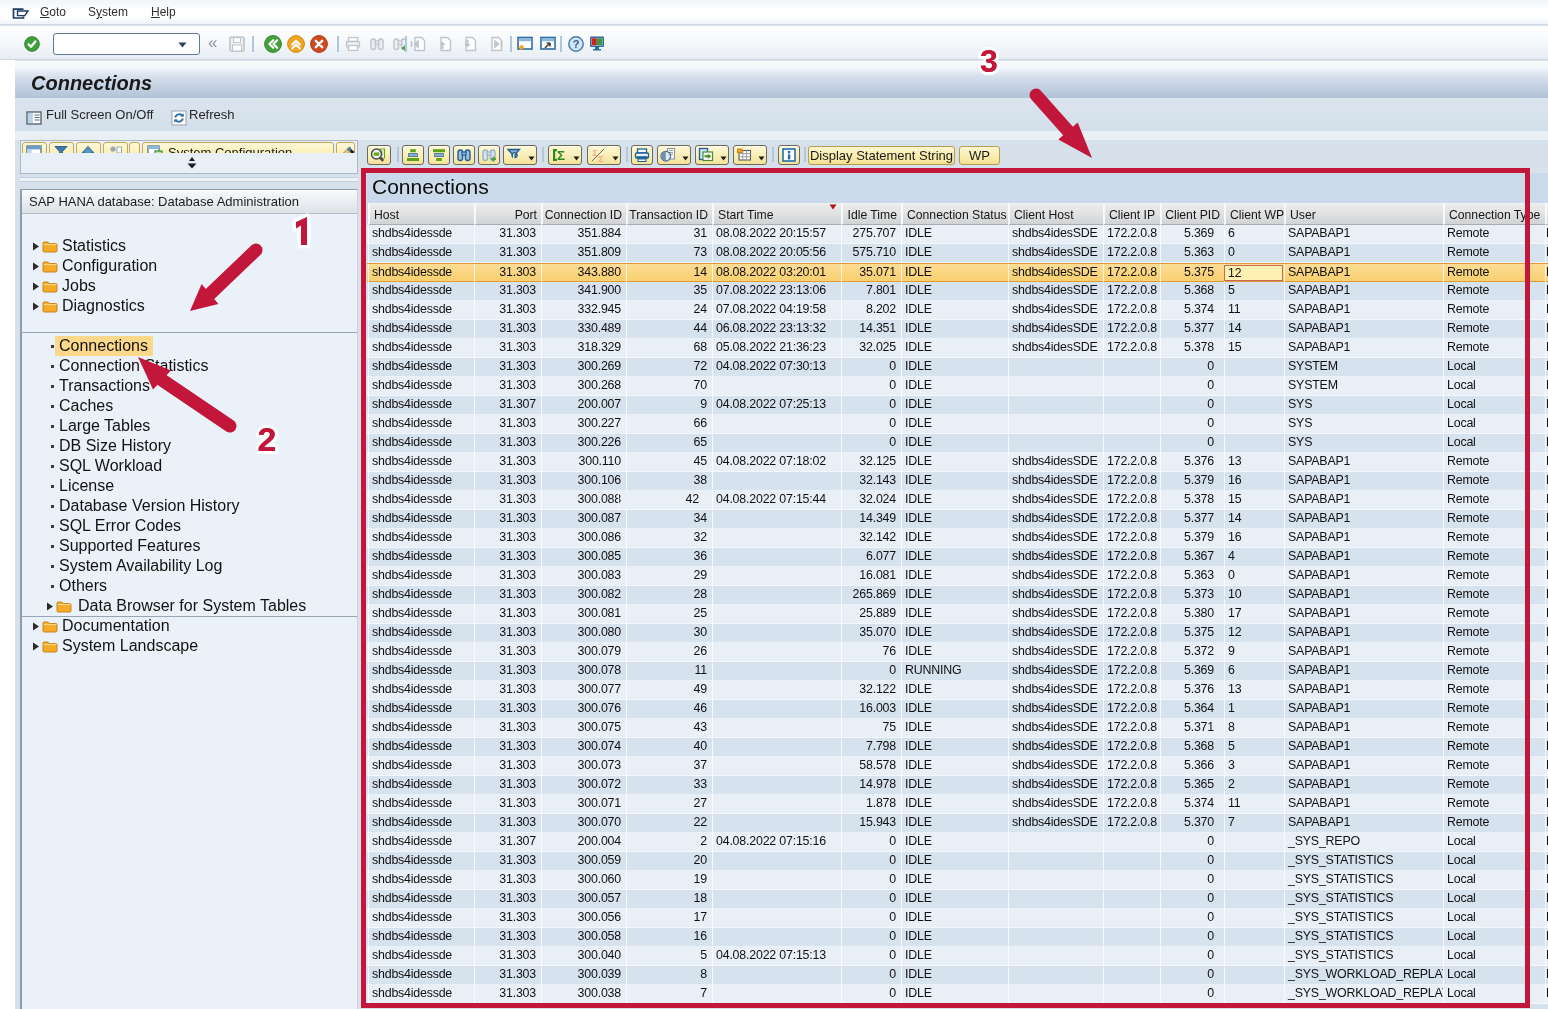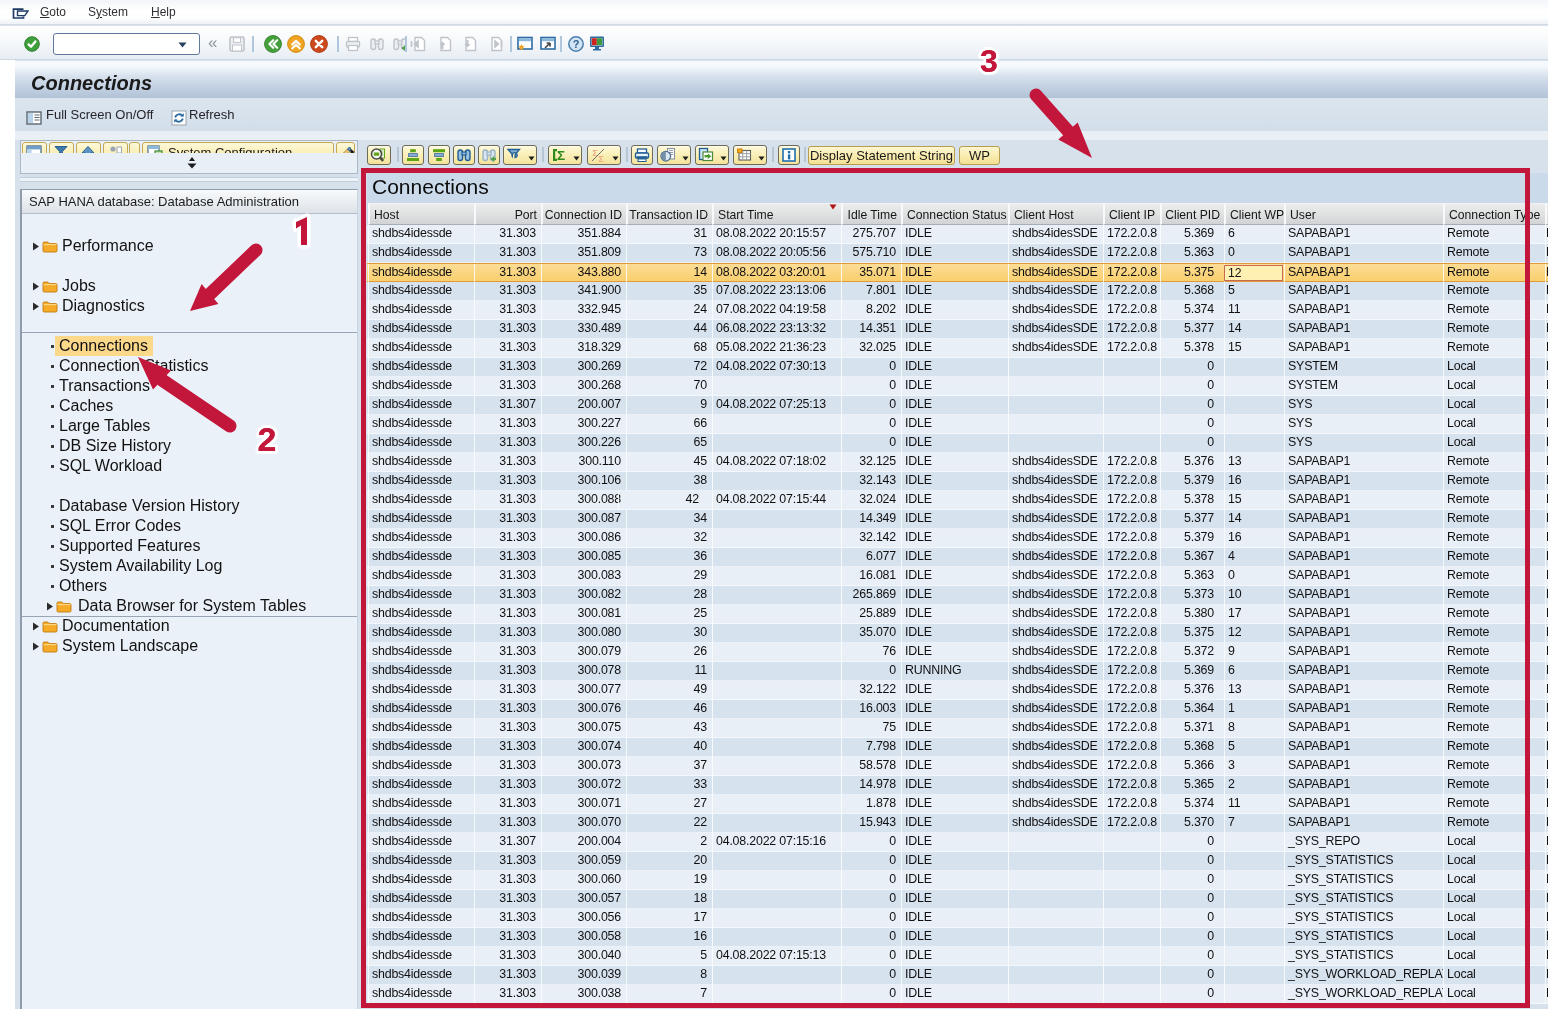--- a/index.html
+++ b/index.html
@@ -213,21 +213,31 @@
 <div class="a treepanel">
 <div class="treehdr"><span style="margin-left:7px">SAP HANA database: Database Administration</span></div>
 <div class="ti" style="top:46px">
       <svg style="position:absolute;left:10px;top:6px;" width="8" height="9" viewBox="0 0 8 9">
         <path d="M1 0.5 L7 4.5 L1 8.5 z" fill="#2b2b2b"></path>
       </svg>
       <svg style="position:absolute;left:20px;top:3px;" width="16" height="14" viewBox="0 0 16 14">
         <path d="M1 4.2 q0-1.2 1.2-1.2 h3.6 l1.4 1.6 h6.6 q1.2 0 1.2 1.2 v6 q0 1.2-1.2 1.2 h-11.6 q-1.2 0-1.2-1.2 z" fill="#f5aa28" stroke="#c27c10" stroke-width="0.9"></path>
         <path d="M1.6 5.6 h12.8" stroke="#ffd98a" stroke-width="1.1"></path>
       </svg>
-      <span style="position:absolute;left:40px">Performance</span>
+      <span style="position:absolute;left:40px">Statistics</span>
+    </div>
+<div class="ti" style="top:66px">
+      <svg style="position:absolute;left:10px;top:6px;" width="8" height="9" viewBox="0 0 8 9">
+        <path d="M1 0.5 L7 4.5 L1 8.5 z" fill="#2b2b2b"></path>
+      </svg>
+      <svg style="position:absolute;left:20px;top:3px;" width="16" height="14" viewBox="0 0 16 14">
+        <path d="M1 4.2 q0-1.2 1.2-1.2 h3.6 l1.4 1.6 h6.6 q1.2 0 1.2 1.2 v6 q0 1.2-1.2 1.2 h-11.6 q-1.2 0-1.2-1.2 z" fill="#f5aa28" stroke="#c27c10" stroke-width="0.9"></path>
+        <path d="M1.6 5.6 h12.8" stroke="#ffd98a" stroke-width="1.1"></path>
+      </svg>
+      <span style="position:absolute;left:40px">Configuration</span>
     </div>
 <div class="ti" style="top:86px">
       <svg style="position:absolute;left:10px;top:6px;" width="8" height="9" viewBox="0 0 8 9">
         <path d="M1 0.5 L7 4.5 L1 8.5 z" fill="#2b2b2b"></path>
       </svg>
       <svg style="position:absolute;left:20px;top:3px;" width="16" height="14" viewBox="0 0 16 14">
         <path d="M1 4.2 q0-1.2 1.2-1.2 h3.6 l1.4 1.6 h6.6 q1.2 0 1.2 1.2 v6 q0 1.2-1.2 1.2 h-11.6 q-1.2 0-1.2-1.2 z" fill="#f5aa28" stroke="#c27c10" stroke-width="0.9"></path>
         <path d="M1.6 5.6 h12.8" stroke="#ffd98a" stroke-width="1.1"></path>
       </svg>
       <span style="position:absolute;left:40px">Jobs</span>
@@ -262,20 +272,24 @@
       <div style="position:absolute;left:29px;top:9px;width:3px;height:3px;background:#3a3a3a"></div>
       <span style="position:absolute;left:37px">Large Tables</span>
     </div>
 <div class="ti" style="top:246px">
       <div style="position:absolute;left:29px;top:9px;width:3px;height:3px;background:#3a3a3a"></div>
       <span style="position:absolute;left:37px">DB Size History</span>
     </div>
 <div class="ti" style="top:266px">
       <div style="position:absolute;left:29px;top:9px;width:3px;height:3px;background:#3a3a3a"></div>
       <span style="position:absolute;left:37px">SQL Workload</span>
+    </div>
+<div class="ti" style="top:286px">
+      <div style="position:absolute;left:29px;top:9px;width:3px;height:3px;background:#3a3a3a"></div>
+      <span style="position:absolute;left:37px">License</span>
     </div>
 <div class="ti" style="top:306px">
       <div style="position:absolute;left:29px;top:9px;width:3px;height:3px;background:#3a3a3a"></div>
       <span style="position:absolute;left:37px">Database Version History</span>
     </div>
 <div class="ti" style="top:326px">
       <div style="position:absolute;left:29px;top:9px;width:3px;height:3px;background:#3a3a3a"></div>
       <span style="position:absolute;left:37px">SQL Error Codes</span>
     </div>
 <div class="ti" style="top:346px">

